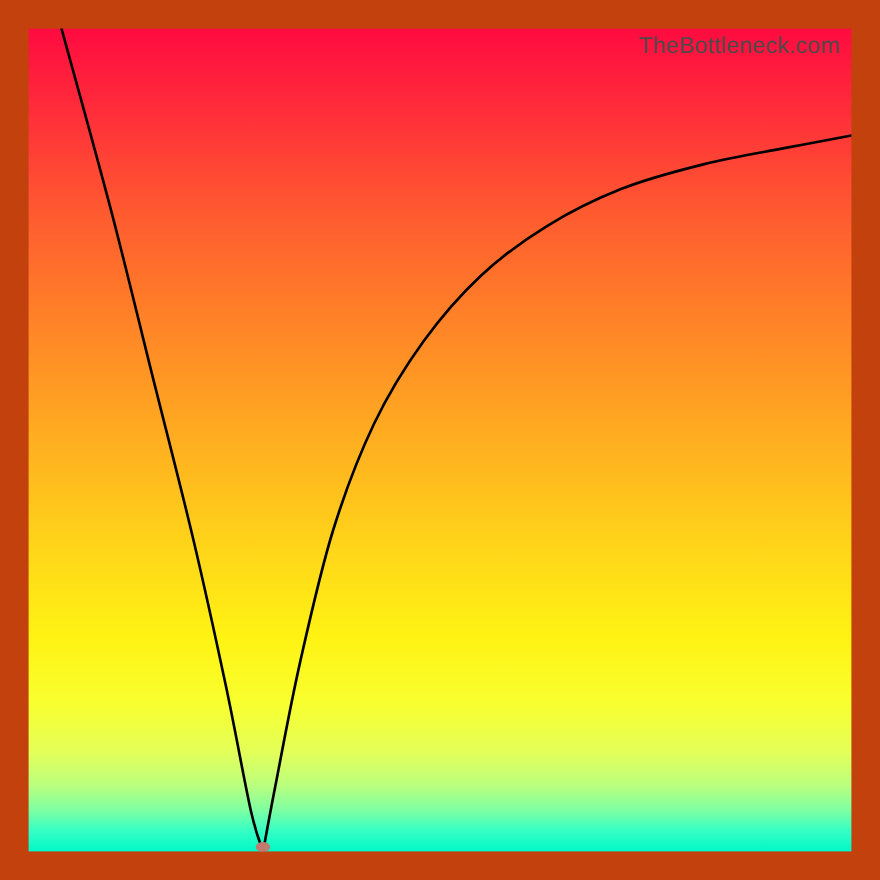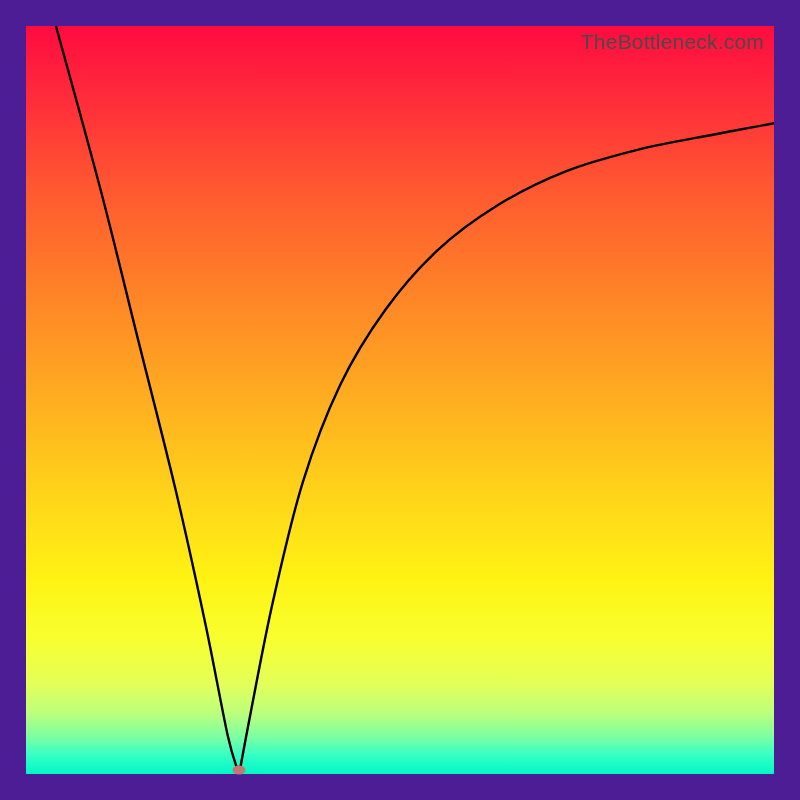--- a/index.html
+++ b/index.html
@@ -2,21 +2,21 @@
 <html><head>
 <meta charset="utf-8">
 <style>
   * { margin: 0; padding: 0; box-sizing: border-box; }
   html, body { width: 800px; height: 800px; overflow: hidden; }
   body { background: #000; position: relative; font-family: Arial, sans-serif; }
 
   .outer {
     position: absolute;
     inset: 0;
-    background: #4c1d95;
+    background: #c2410c;
   }
 
   .plot-area {
     position: absolute;
     left: 26px;
     top: 26px;
     width: 748px;
     height: 748px;
     background: linear-gradient(to bottom,
       #ff0b40 0%,

